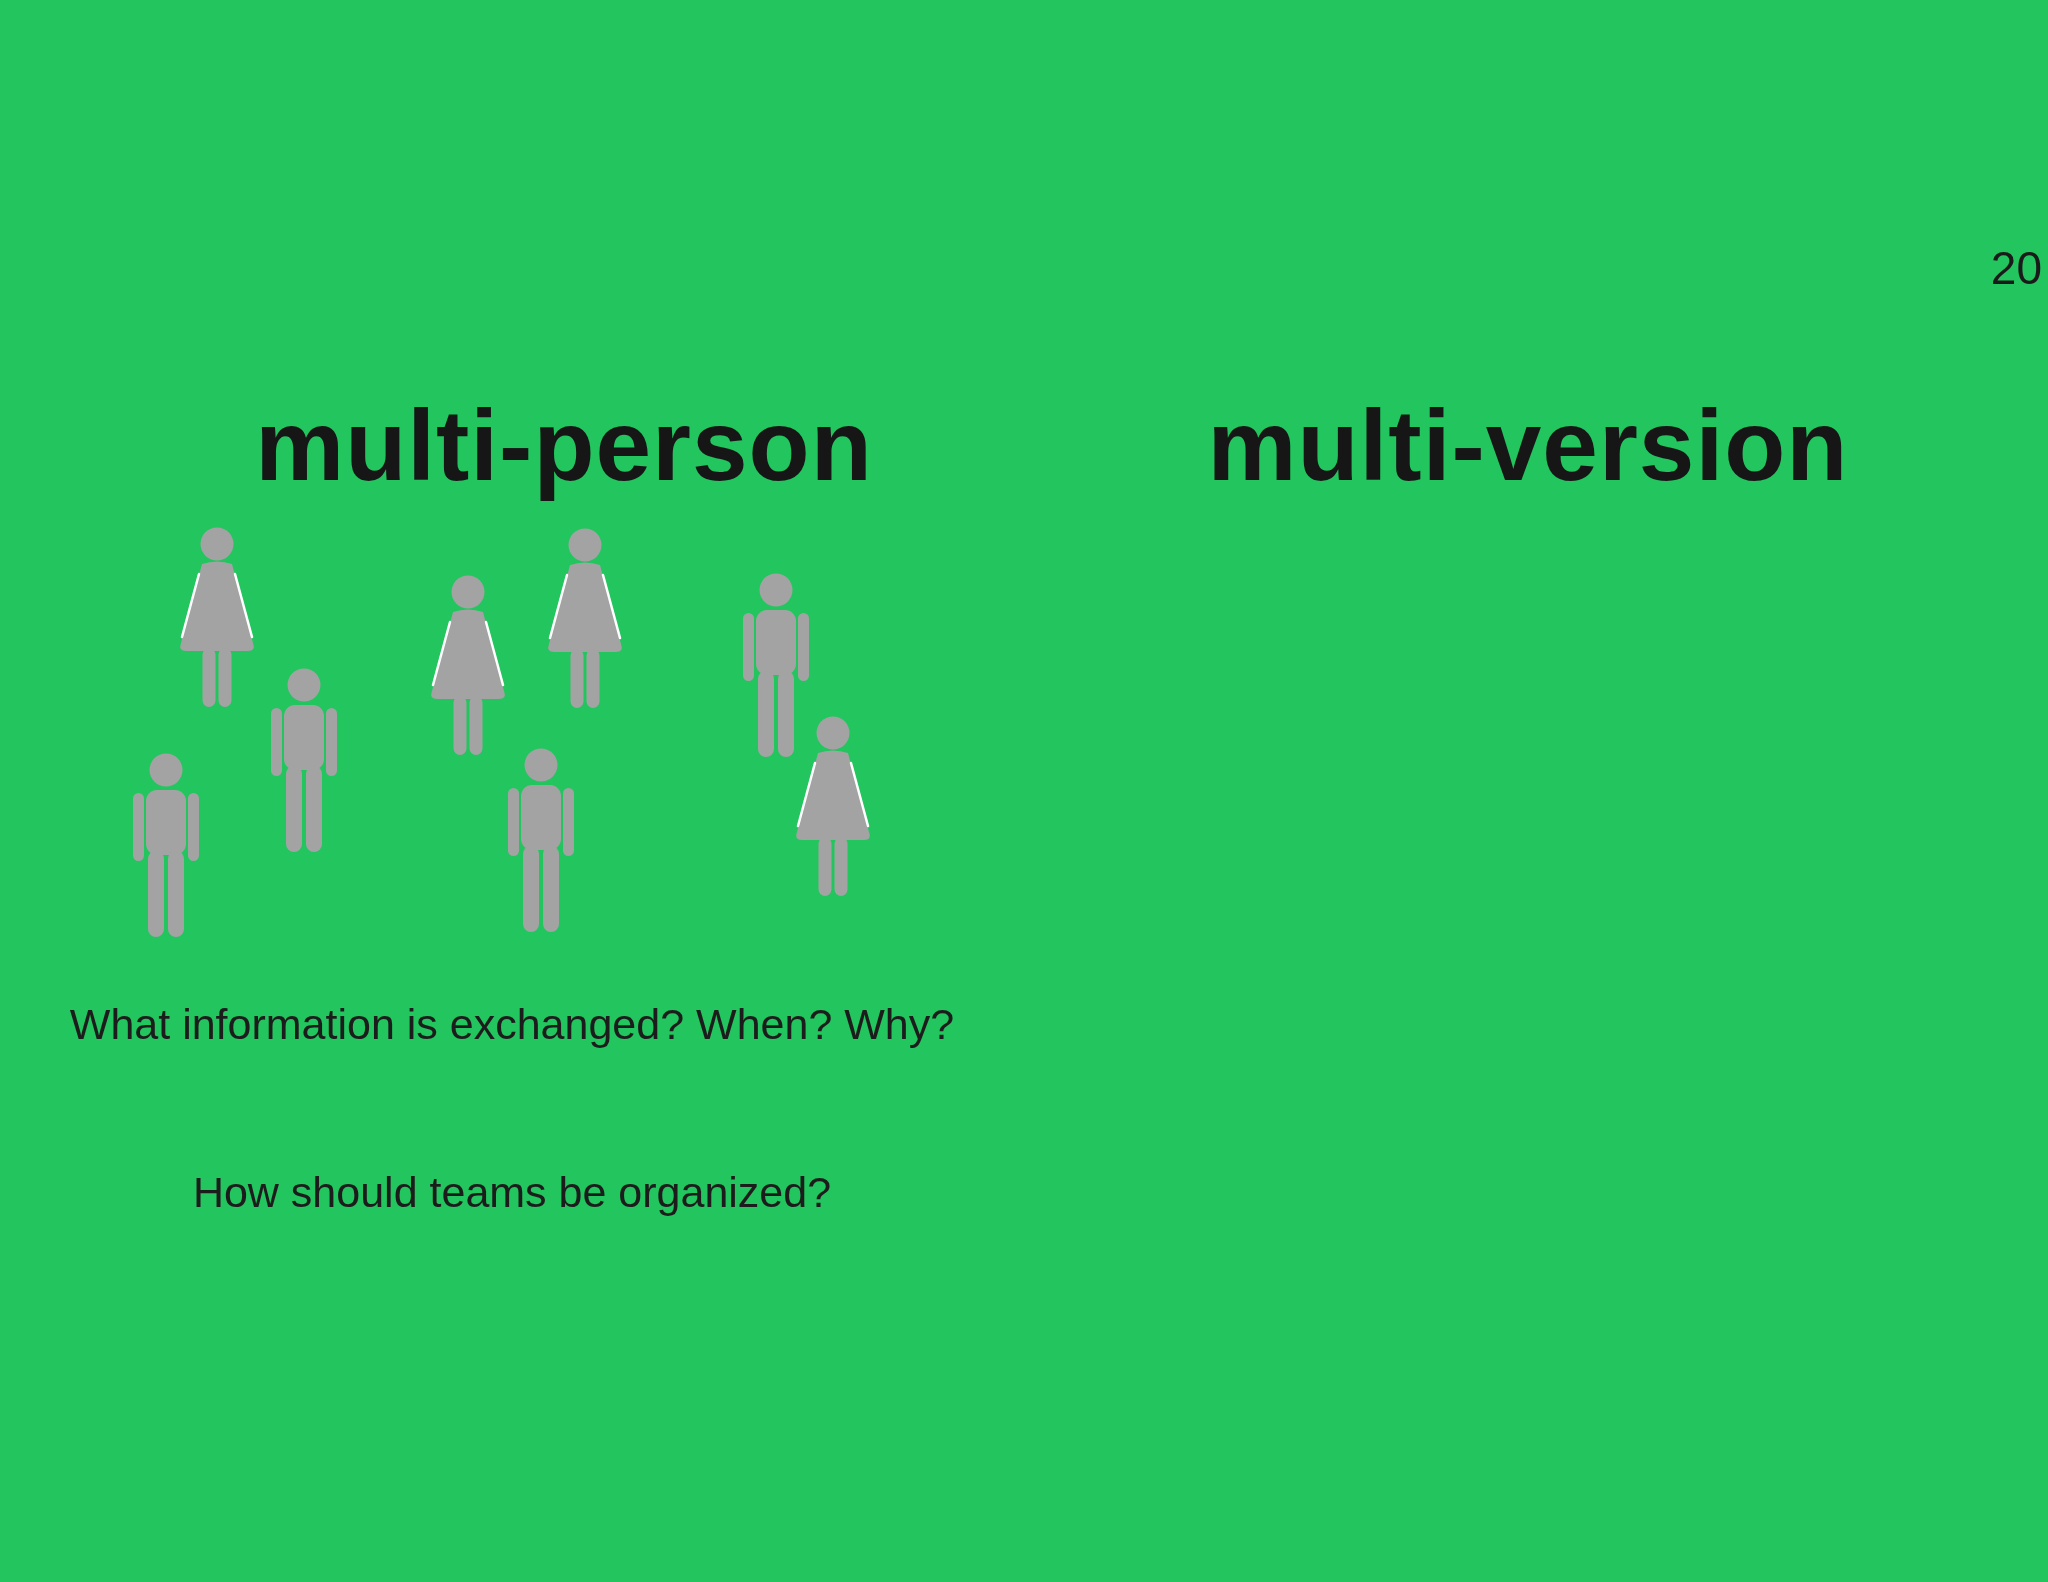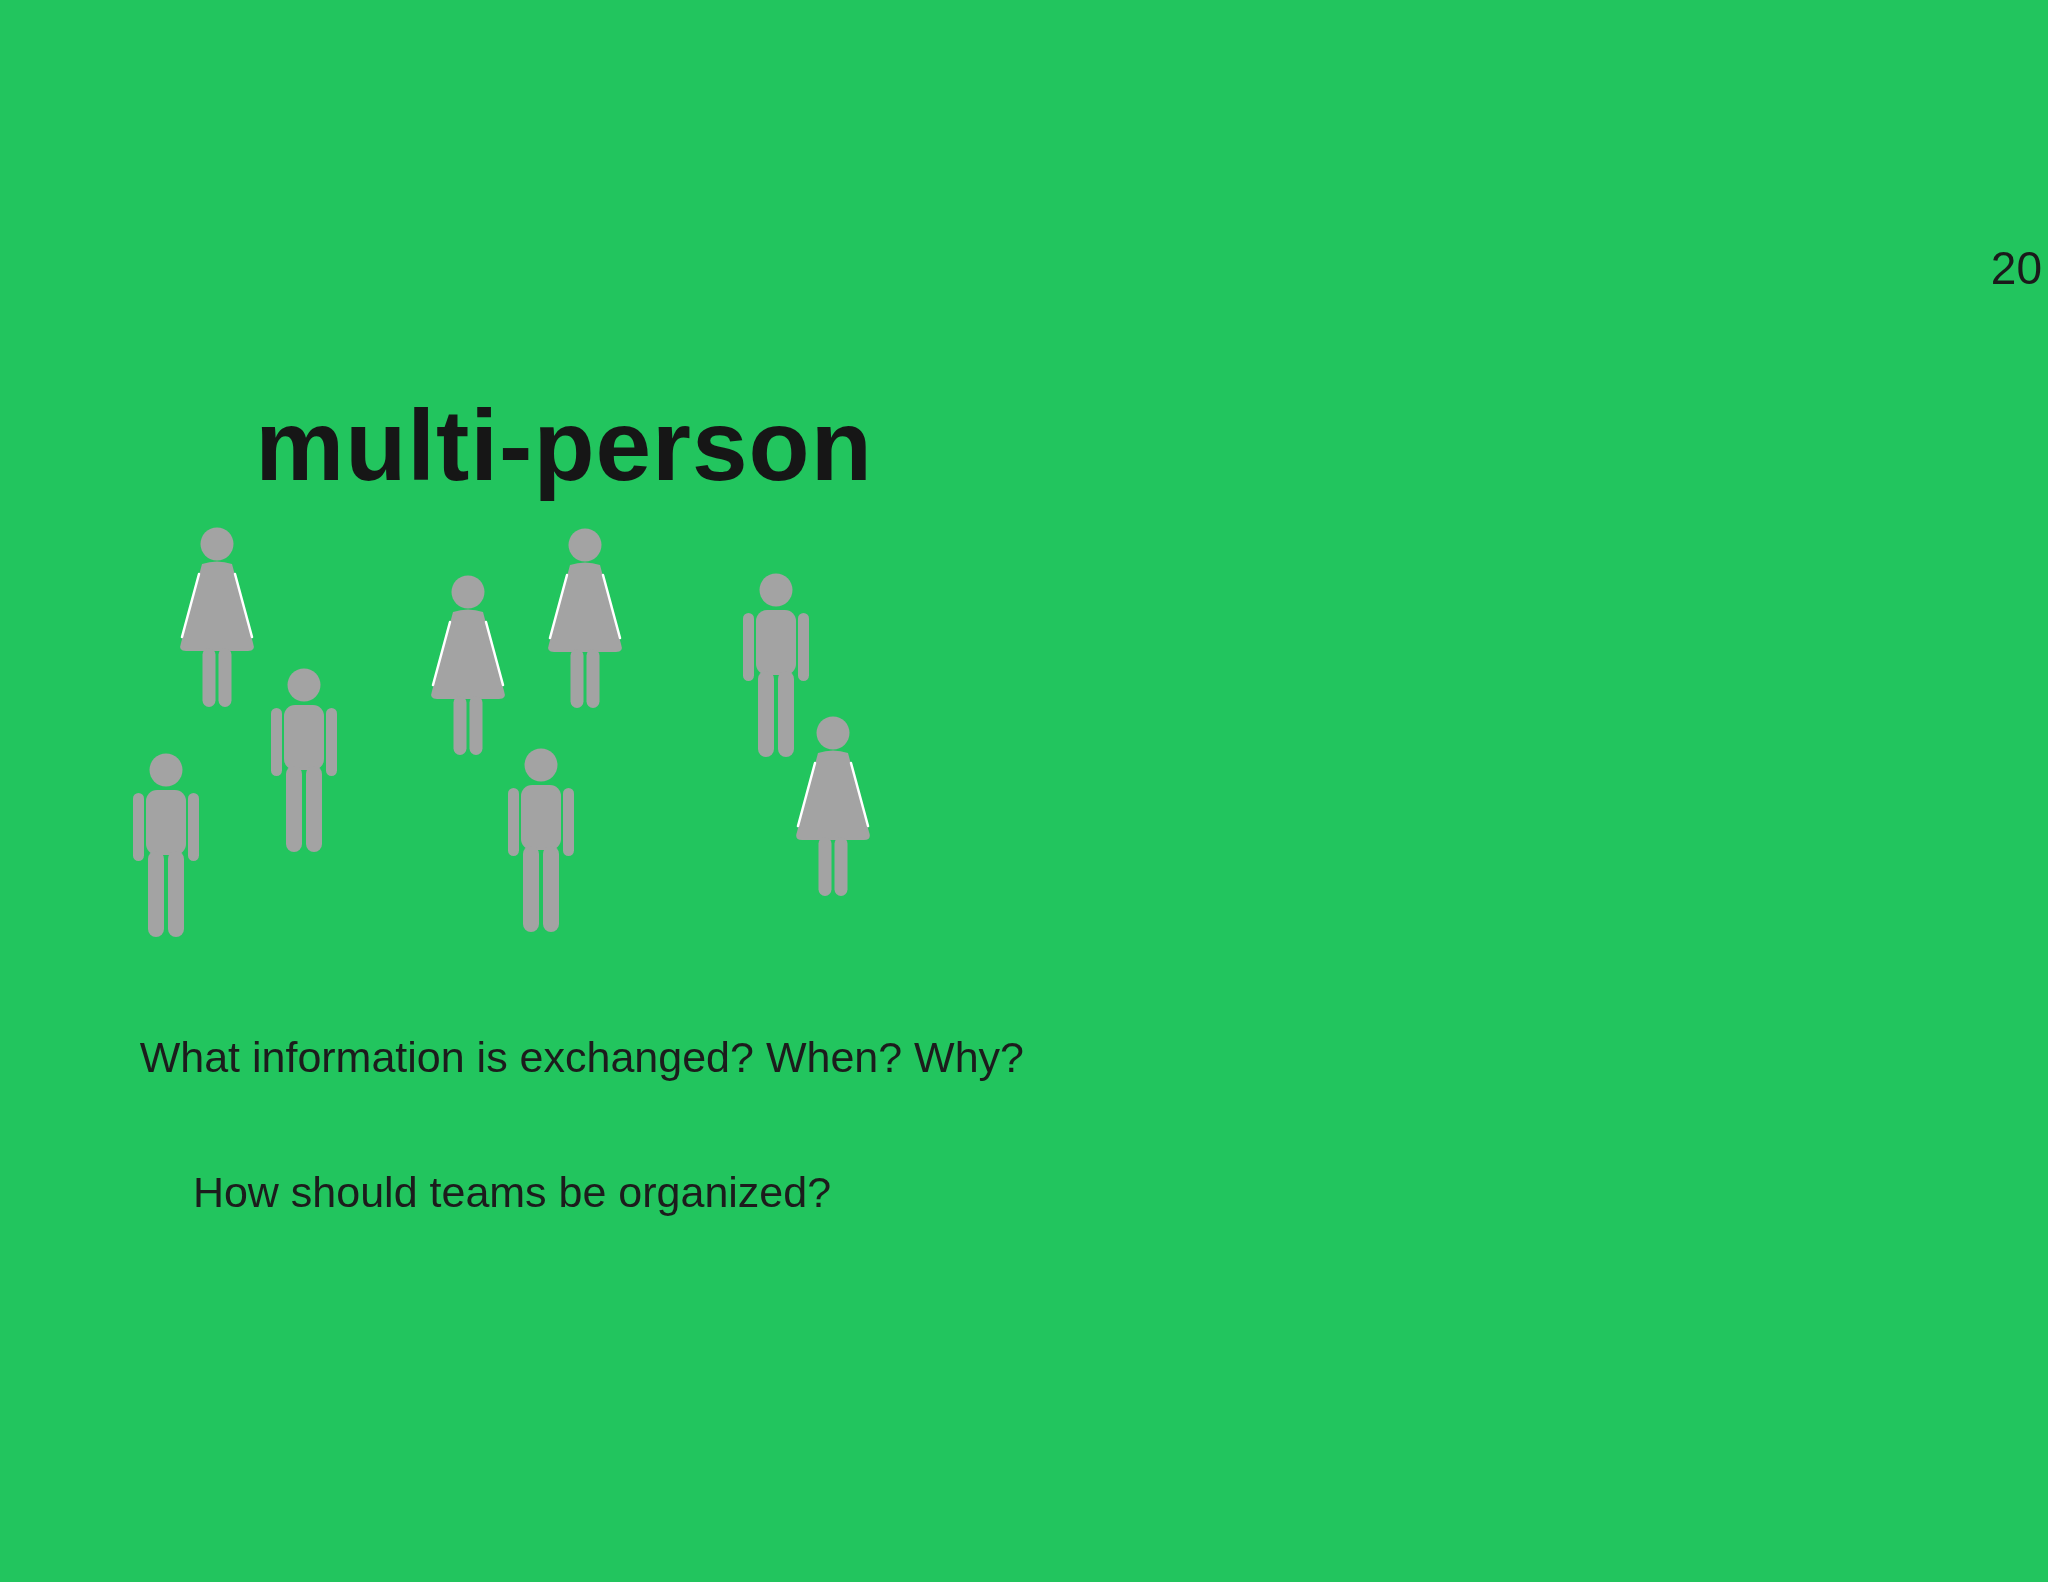--- a/index.html
+++ b/index.html
@@ -56,21 +56,21 @@
     position: absolute;
     left: 0;
     width: 1024px;
     margin: 0;
     text-align: center;
     font-size: 43px;
     line-height: 1;
     color: #1c1c1c;
     white-space: nowrap;
   }
-  .q1 { top: 1036px; text-align: right; }
+  .q1 { top: 1003px; }
   .q2 { top: 1171px; }
   .q3 { top: 1244px; }
 
   .svg-defs {
     position: absolute;
     width: 0;
     height: 0;
     overflow: hidden;
   }
 </style>
@@ -96,20 +96,21 @@
       <rect x="45.5" y="121" width="13" height="59" rx="6.5" fill="currentColor"></rect>
     </symbol>
   </defs>
 </svg>
 
 <div class="slide">
   <div class="page-number">20</div>
 
   <h1 class="heading heading-left">multi-person</h1>
 
+  <h1 class="heading heading-right">multi-version</h1>
 
   <div class="people" id="people">
       <svg class="person" width="88" height="182" viewBox="0 0 88 182" style="left: 173px; top: 527px; color: rgb(163, 163, 163);">
         <use href="#female-figure"></use>
       </svg>
       <svg class="person" width="70" height="184" viewBox="0 0 70 184" style="left: 269px; top: 668px; color: rgb(163, 163, 163);">
         <use href="#male-figure"></use>
       </svg>
       <svg class="person" width="70" height="184" viewBox="0 0 70 184" style="left: 131px; top: 753px; color: rgb(163, 163, 163);">
         <use href="#male-figure"></use>

